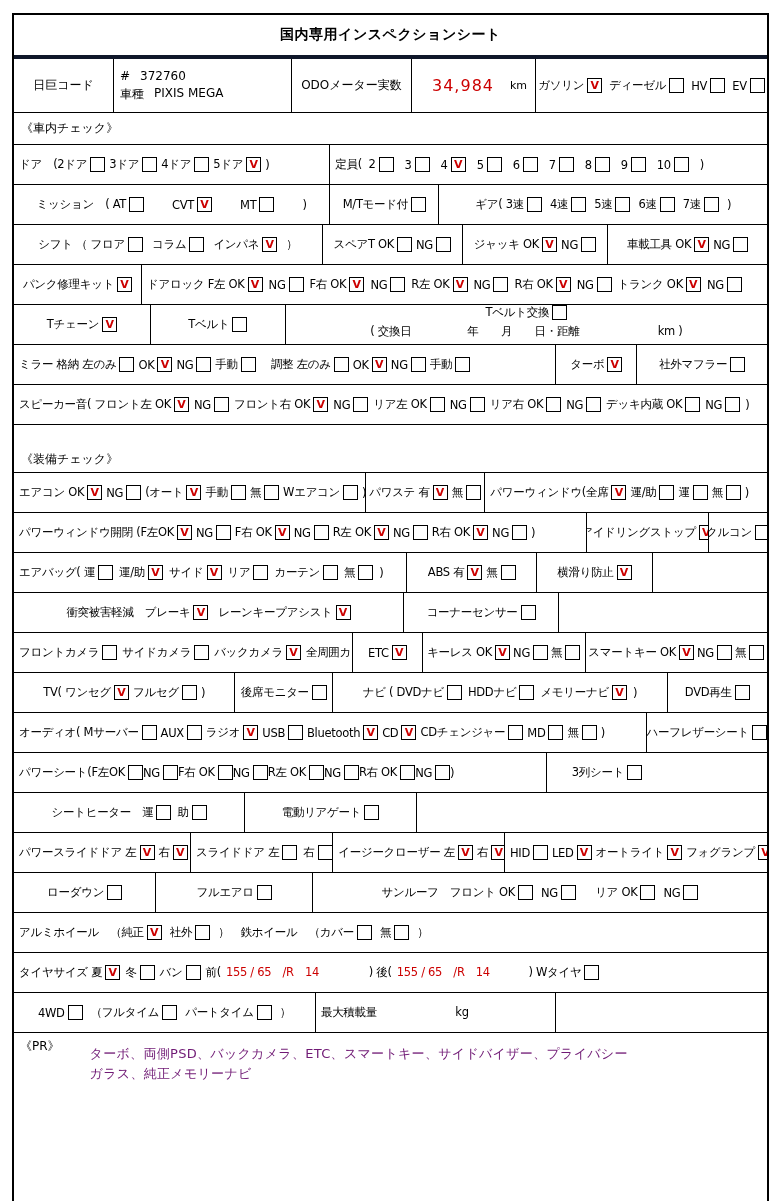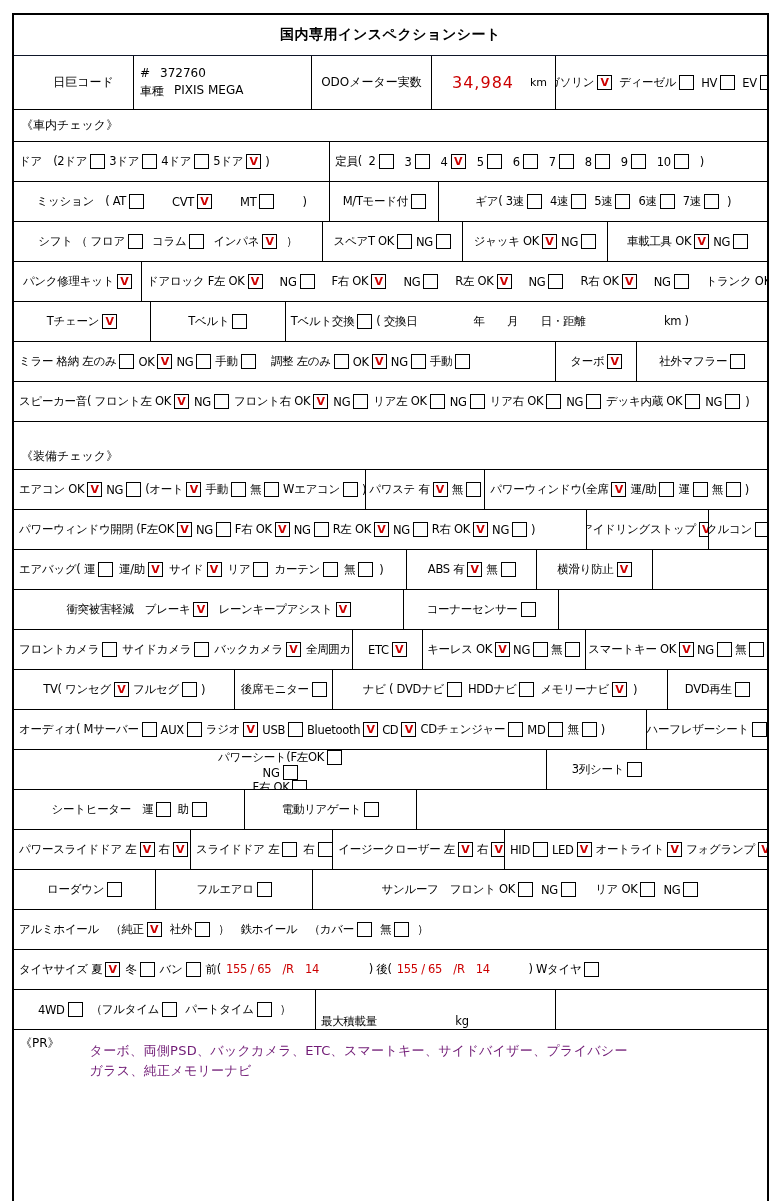--- a/index.html
+++ b/index.html
@@ -1,20 +1,20 @@
 <!DOCTYPE html>
 <html><head>
 <meta charset="utf-8">
 <style>
   html,body{margin:0;padding:0;background:#ffffff;font-family:"DejaVu Sans",sans-serif;}
   .sheet{width:753px;margin:13px auto;border:2px solid #000;background:#fff;}
   .titlerow{height:40px;display:flex;align-items:center;justify-content:center;
-    border-bottom:1px solid #0f172a;font-size:14px;font-weight:bold;letter-spacing:.5px;}
+    border-bottom:4px solid #0f172a;font-size:14px;font-weight:bold;letter-spacing:.5px;}
   
-  .inforow{display:flex;height:53px;border-bottom:1px solid #000;font-size:12px;padding-left:20px;}
+  .inforow{display:flex;height:53px;border-bottom:1px solid #000;font-size:12px;}
   .inforow .ic{box-sizing:border-box;display:flex;align-items:center;padding:0 6px;overflow:hidden;}
   .inforow .ic:not(:last-child){border-right:1px solid #000;}
   .ic.code{width:100px;justify-content:center;}
   .ic.veh{width:178px;flex-direction:column;align-items:flex-start;justify-content:center;gap:3px;}
   .veh .vl{display:flex;gap:10px;white-space:nowrap;}
   .ic.odolbl{width:120px;justify-content:center;white-space:nowrap;}
   .ic.odoval{width:124px;justify-content:space-between;}
   .odonum{color:#cc0000;font-size:16px;letter-spacing:1px;margin-left:14px;}
   .odounit{font-size:11px;margin-right:2px;}
   .ic.fuel{flex:1;gap:7px;justify-content:center;}
@@ -248,21 +248,21 @@
           </span>
         </div>
       </div>
       <div class="frow">
         <div class="cell ctr" style="width: 17%;">
           <span class="it">
             <span class="lbl">パンク修理キット</span>
             <span class="box on">V</span>
           </span>
         </div>
-        <div class="cell" style="width: 83%; gap: 17px;">
+        <div class="cell" style="width: 83%; gap: 6px;">
           <span class="it">
             <span class="lbl">ドアロック F左 OK</span>
             <span class="box on">V</span>
           </span>
           <span class="it">
             <span class="lbl">NG</span>
             <span class="box"></span>
           </span>
           <span class="it">
             <span class="lbl">F右 OK</span>
@@ -304,21 +304,21 @@
             <span class="lbl">Tチェーン</span>
             <span class="box on">V</span>
           </span>
         </div>
         <div class="cell ctr" style="width: 17.9%;">
           <span class="it">
             <span class="lbl">Tベルト</span>
             <span class="box"></span>
           </span>
         </div>
-        <div class="cell" style="width: 63.9%;">
+        <div class="cell" style="width: 63.9%; flex-direction: column;">
           <span class="it">
             <span class="lbl">Tベルト交換</span>
             <span class="box"></span>
           </span>
           <span class="it">
             <span class="lbl">( 交換日　　　　　年　　月　　日・距離　　　　　　　km )</span>
           </span>
         </div>
       </div>
       <div class="frow">
@@ -739,21 +739,21 @@
           </span>
         </div>
         <div class="cell ctr" style="width: 16%;">
           <span class="it">
             <span class="lbl">ハーフレザーシート</span>
             <span class="box"></span>
           </span>
         </div>
       </div>
       <div class="frow">
-        <div class="cell" style="width: 70.8%; gap: 0; flex-direction: column;">
+        <div class="cell" style="width: 70.8%; gap: 0;">
           <span class="it">
             <span class="lbl">パワーシート(F左OK</span>
             <span class="box"></span>
           </span>
           <span class="it">
             <span class="lbl">NG</span>
             <span class="box"></span>
           </span>
           <span class="it">
             <span class="lbl">F右 OK</span>
@@ -957,21 +957,21 @@
             <span class="box"></span>
           </span>
           <span class="it">
             <span class="lbl">パートタイム</span>
             <span class="box"></span>
           </span>
           <span class="it">
             <span class="lbl">）</span>
           </span>
         </div>
-        <div class="cell" style="width: 31.9%; align-items: flex-end;">
+        <div class="cell" style="width: 31.9%;">
           <span class="it">
             <span class="lbl">最大積載量　　　　　　　kg</span>
           </span>
         </div>
         <div class="cell" style="width: 28%;"></div>
       </div>
     </div>
 
   <div class="prbox">
     <span class="prlabel">《PR》</span>

